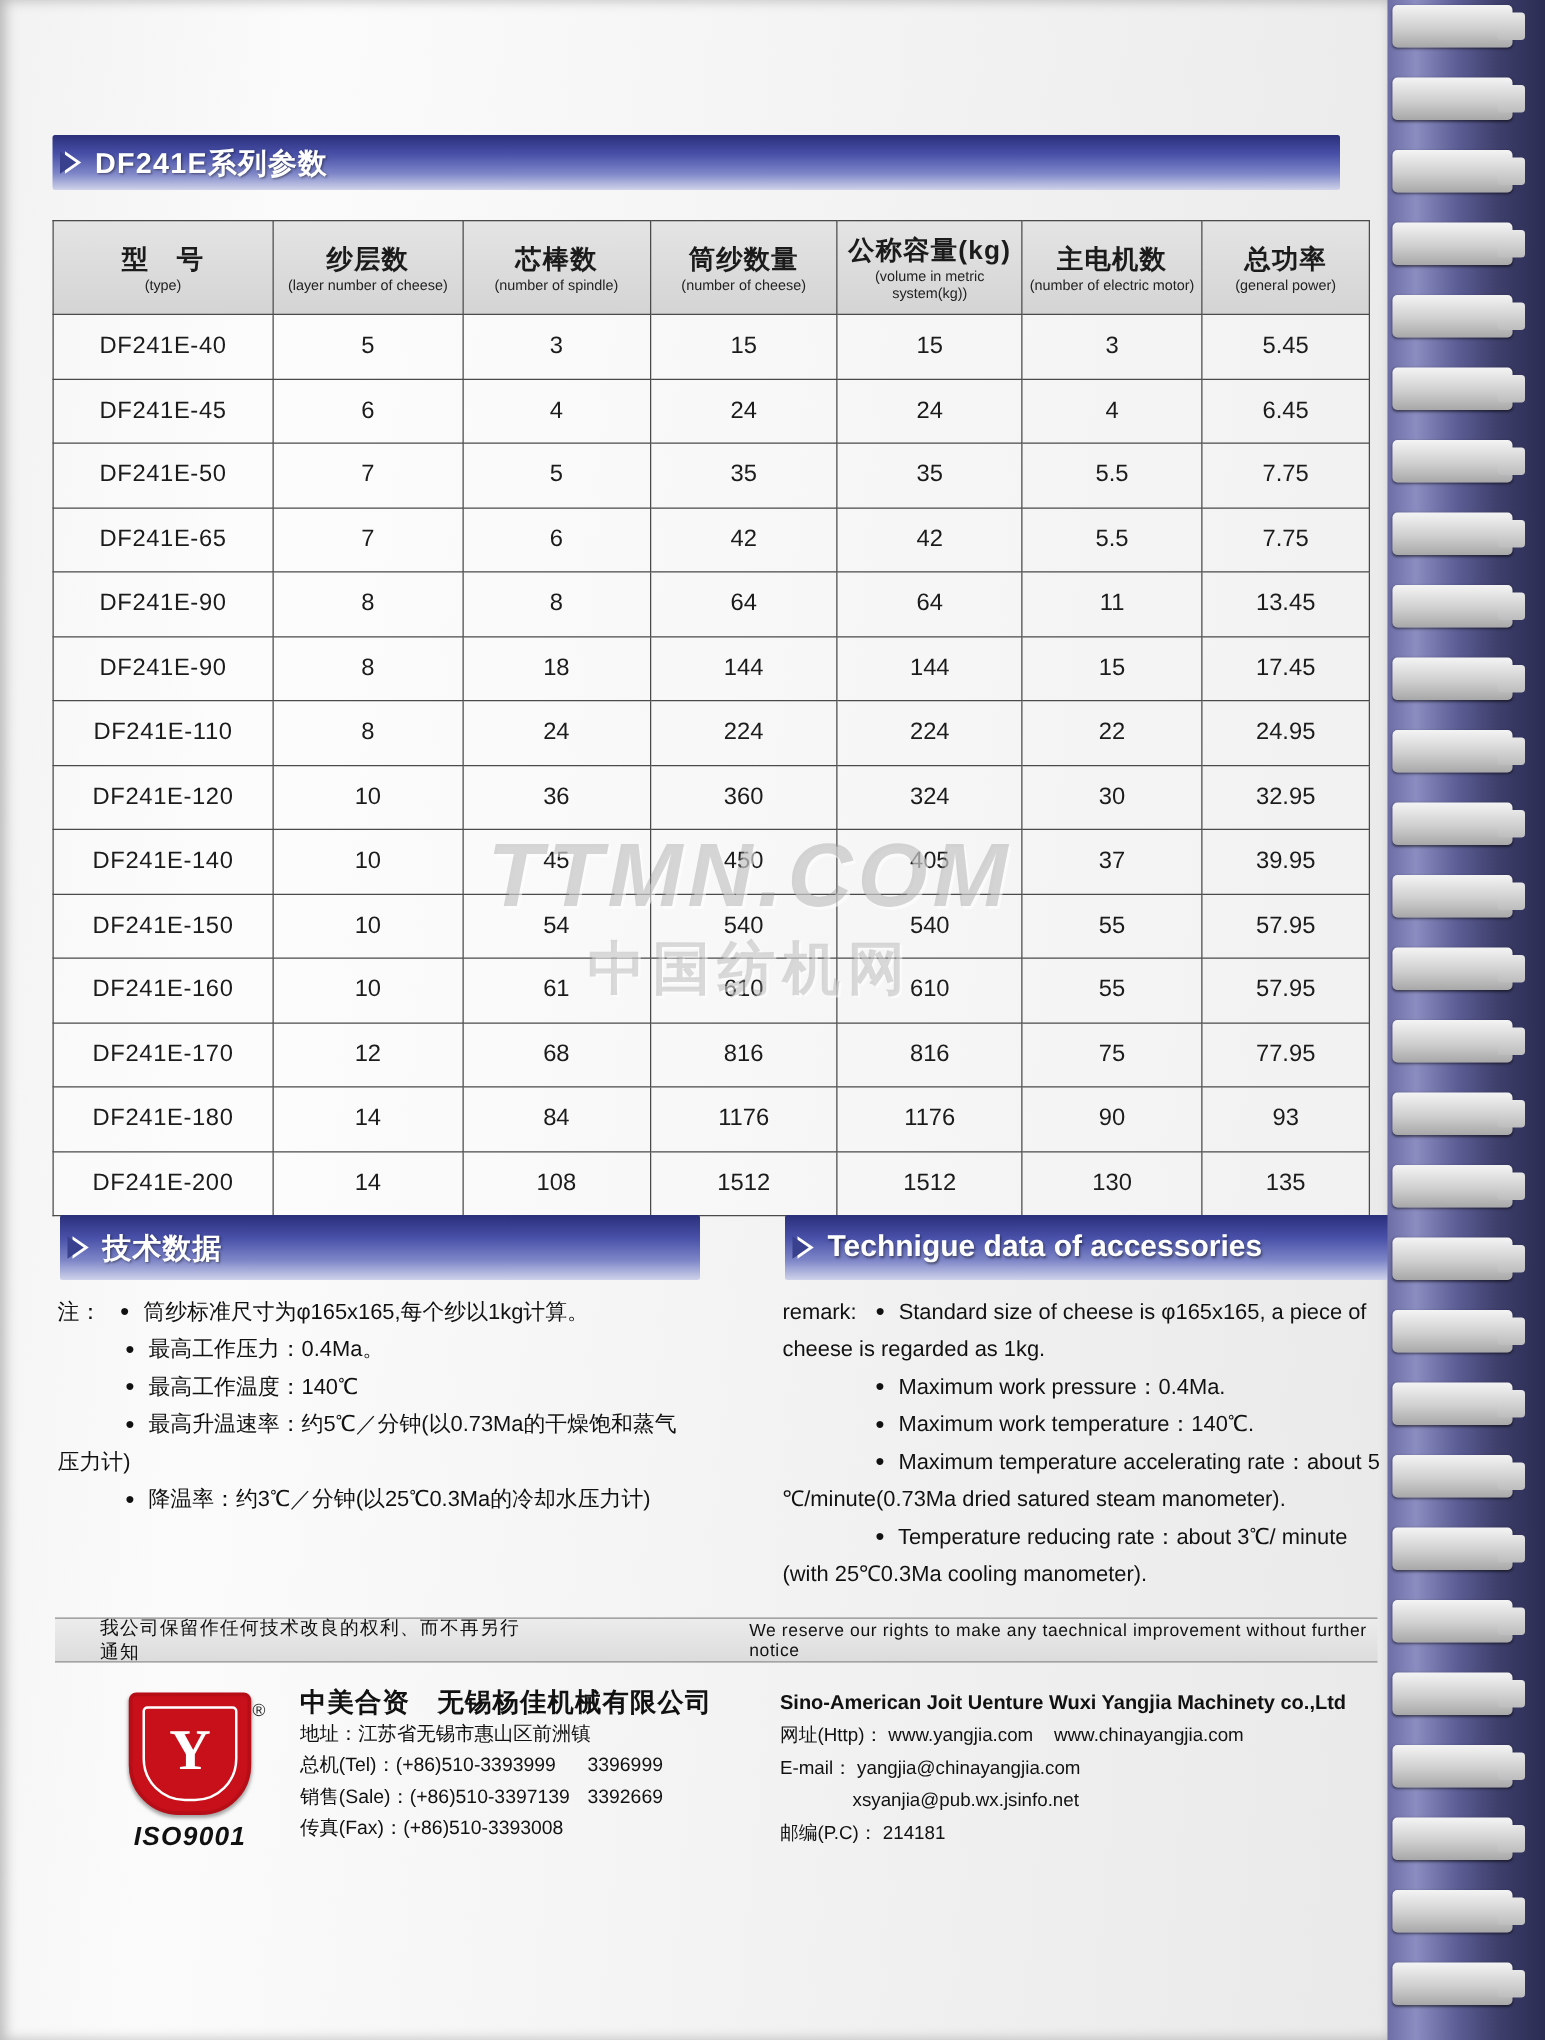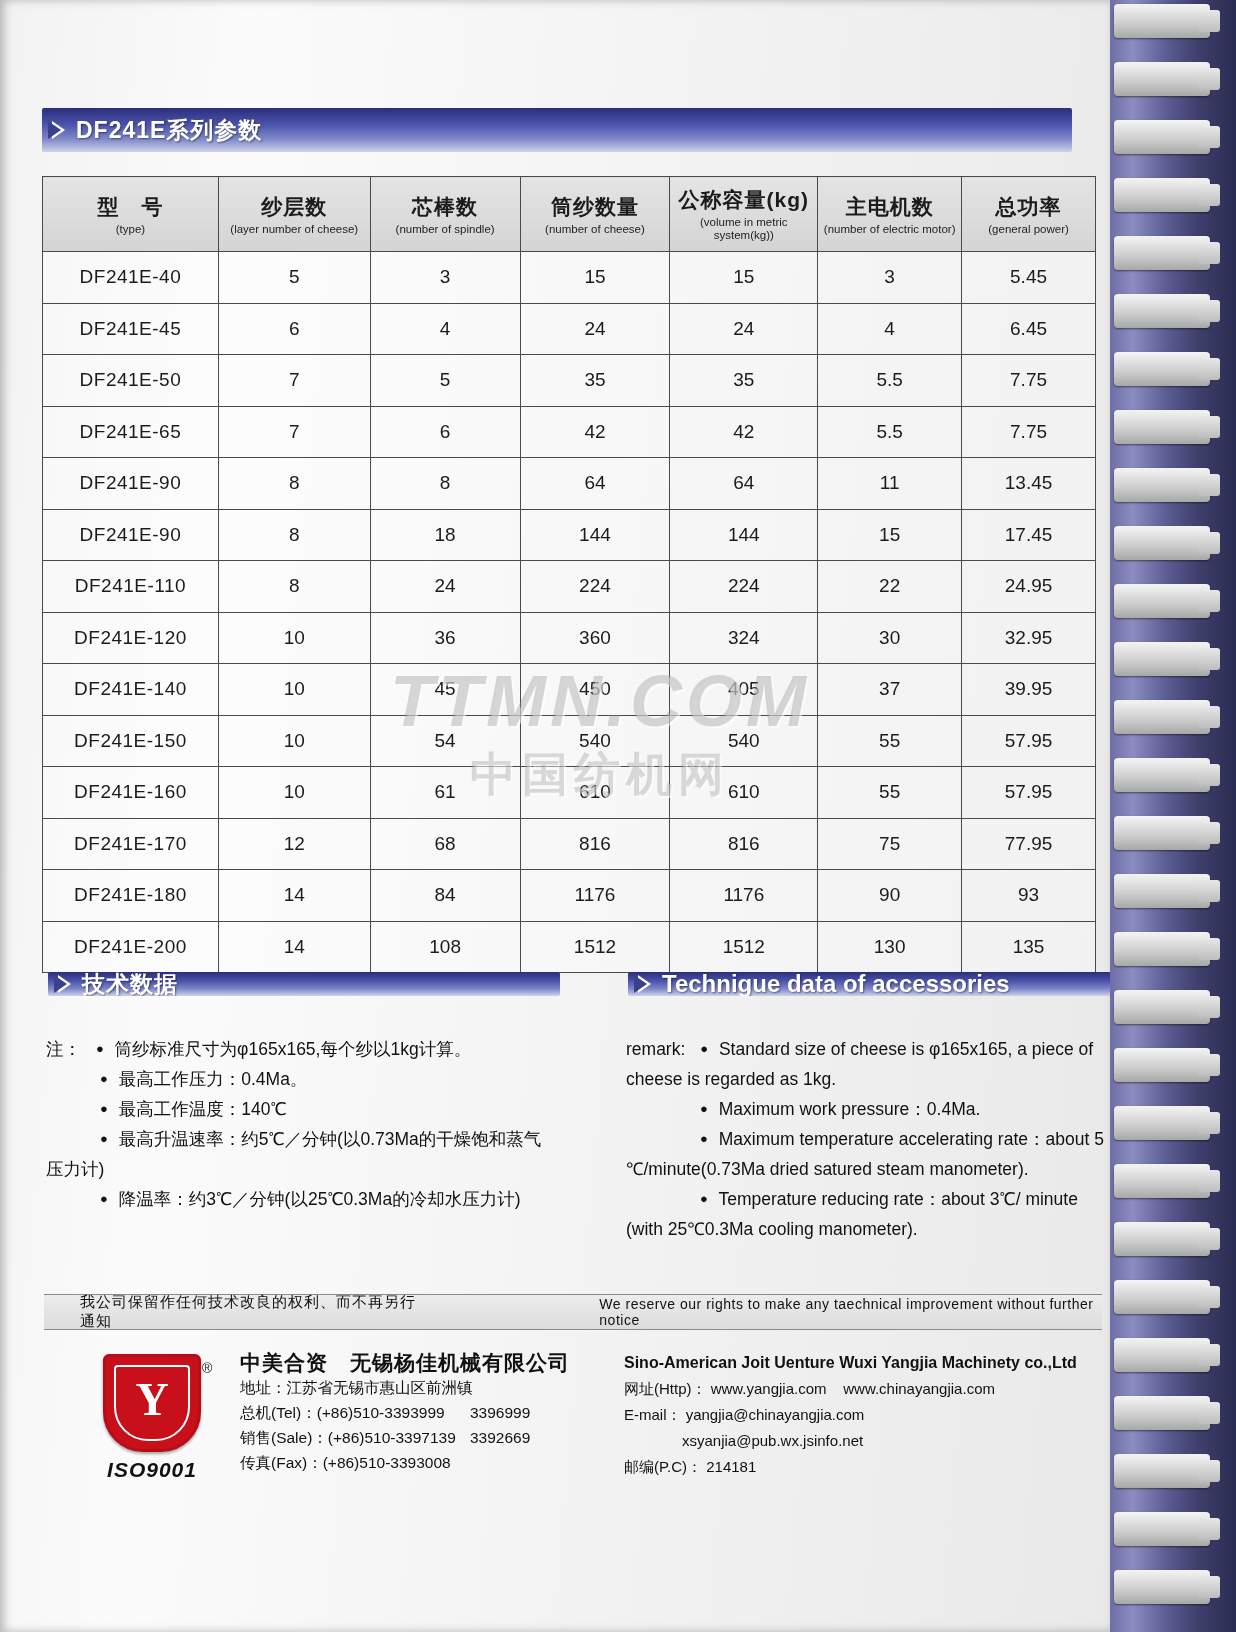--- a/index.html
+++ b/index.html
@@ -33,21 +33,21 @@
     background:linear-gradient(180deg,#e8e8e8,#bdbdbd);border-radius:3px;
   }
   
   .sec-head{
     position:relative;height:44px;
     background:linear-gradient(180deg,#2b2f7a 0%,#4850a8 35%,#7e86c8 70%,#cfd3ea 100%);
     display:flex;align-items:center;
     border-radius:2px;
     overflow:hidden;
   }
-  .sec-head.small{height:24px;}
+  .sec-head.small{height:52px;}
   .sec-head .arrow{
     width:34px;height:100%;position:relative;flex:0 0 34px;
   }
   .sec-head .arrow:before{
     content:"";position:absolute;left:10px;top:50%;transform:translateY(-50%);
     width:0;height:0;border-left:13px solid #ffffff;border-top:9px solid transparent;border-bottom:9px solid transparent;
   }
   .sec-head .arrow:after{
     content:"";position:absolute;left:10px;top:50%;transform:translateY(-50%);
     width:0;height:0;border-left:13px solid #39408e;border-top:9px solid transparent;border-bottom:9px solid transparent;
@@ -390,20 +390,24 @@
   <div class="tech-body" id="tech-en-body">
     <span class="row">
       <span class="note">remark:</span>
       <span class="bullet">●</span>
       <span>Standard size of cheese is φ165x165, a piece of</span>
     </span>
     <span class="cont">cheese is regarded as 1kg.</span>
     <span class="ind">
       <span class="bullet">●</span>
       <span>Maximum work pressure：0.4Ma.</span>
+    </span>
+    <span class="ind">
+      <span class="bullet">●</span>
+      <span>Maximum work temperature：140℃.</span>
     </span>
     <span class="ind">
       <span class="bullet">●</span>
       <span>Maximum temperature accelerating rate：about 5</span>
     </span>
     <span class="cont">℃/minute(0.73Ma dried satured steam manometer).</span>
     <span class="ind">
       <span class="bullet">●</span>
       <span>Temperature reducing rate：about 3℃/ minute</span>
     </span>

